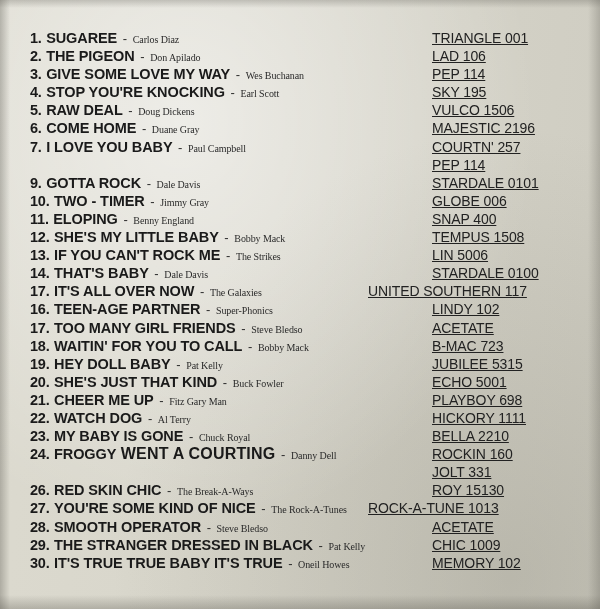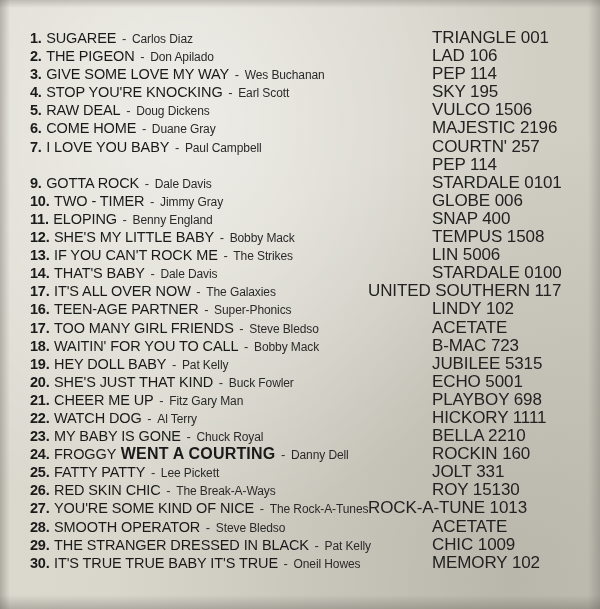--- a/index.html
+++ b/index.html
@@ -69,50 +69,52 @@
     left: 30px;
     top: 0;
     white-space: nowrap;
   }
   .num {
     font-weight: bold;
     font-size: 14.5px;
     letter-spacing: -0.2px;
   }
   .title {
-    font-weight: normal;
+    font-weight: bold;
     font-size: 14.5px;
     letter-spacing: -0.1px;
   }
   .sub {
     font-weight: bold;
     font-size: 16px;
     letter-spacing: 0.2px;
   }
   .dash {
     font-size: 13px;
     font-weight: normal;
     color: #2b2b2b;
     padding: 0 2px;
   }
   .artist {
-    font-size: 12px;
+    font-size: 10px;
     font-weight: normal;
     color: #2a2a2a;
     letter-spacing: -0.1px;
+    font-family: Liberation Serif, serif;
   }
   .label {
     position: absolute;
     left: 432px;
     top: 0;
-    font-size: 17px;
+    font-size: 14px;
     font-weight: normal;
     color: #222;
     letter-spacing: -0.1px;
     white-space: nowrap;
+    text-decoration: underline;
   }
   .label.wide {
     left: 368px;
   }
 </style>
 </head>
 <body>
 
 <div class="paper"></div>
 <div class="edge-top"></div>
@@ -210,21 +212,20 @@
     </div>
     <div class="row">
       <div class="left"><span class="num">23.</span> <span class="title">MY BABY IS GONE</span><span class="dash"> - </span><span class="artist">Chuck Royal</span></div>
       <div class="label">BELLA 2210</div>
     </div>
     <div class="row">
       <div class="left"><span class="num">24.</span> <span class="title">FROGGY</span> <span class="sub">WENT A COURTING</span><span class="dash"> - </span><span class="artist">Danny Dell</span></div>
       <div class="label">ROCKIN 160</div>
     </div>
     <div class="row">
-      <div class="left"><span class="num">25.</span> <span class="title">FATTY PATTY</span><span class="dash"> - </span><span class="artist">Lee Pickett</span></div>
       <div class="label">JOLT 331</div>
     </div>
     <div class="row">
       <div class="left"><span class="num">26.</span> <span class="title">RED SKIN CHIC</span><span class="dash"> - </span><span class="artist">The Break-A-Ways</span></div>
       <div class="label">ROY 15130</div>
     </div>
     <div class="row">
       <div class="left"><span class="num">27.</span> <span class="title">YOU'RE SOME KIND OF NICE</span><span class="dash"> - </span><span class="artist">The Rock-A-Tunes</span></div>
       <div class="label wide">ROCK-A-TUNE 1013</div>
     </div>

